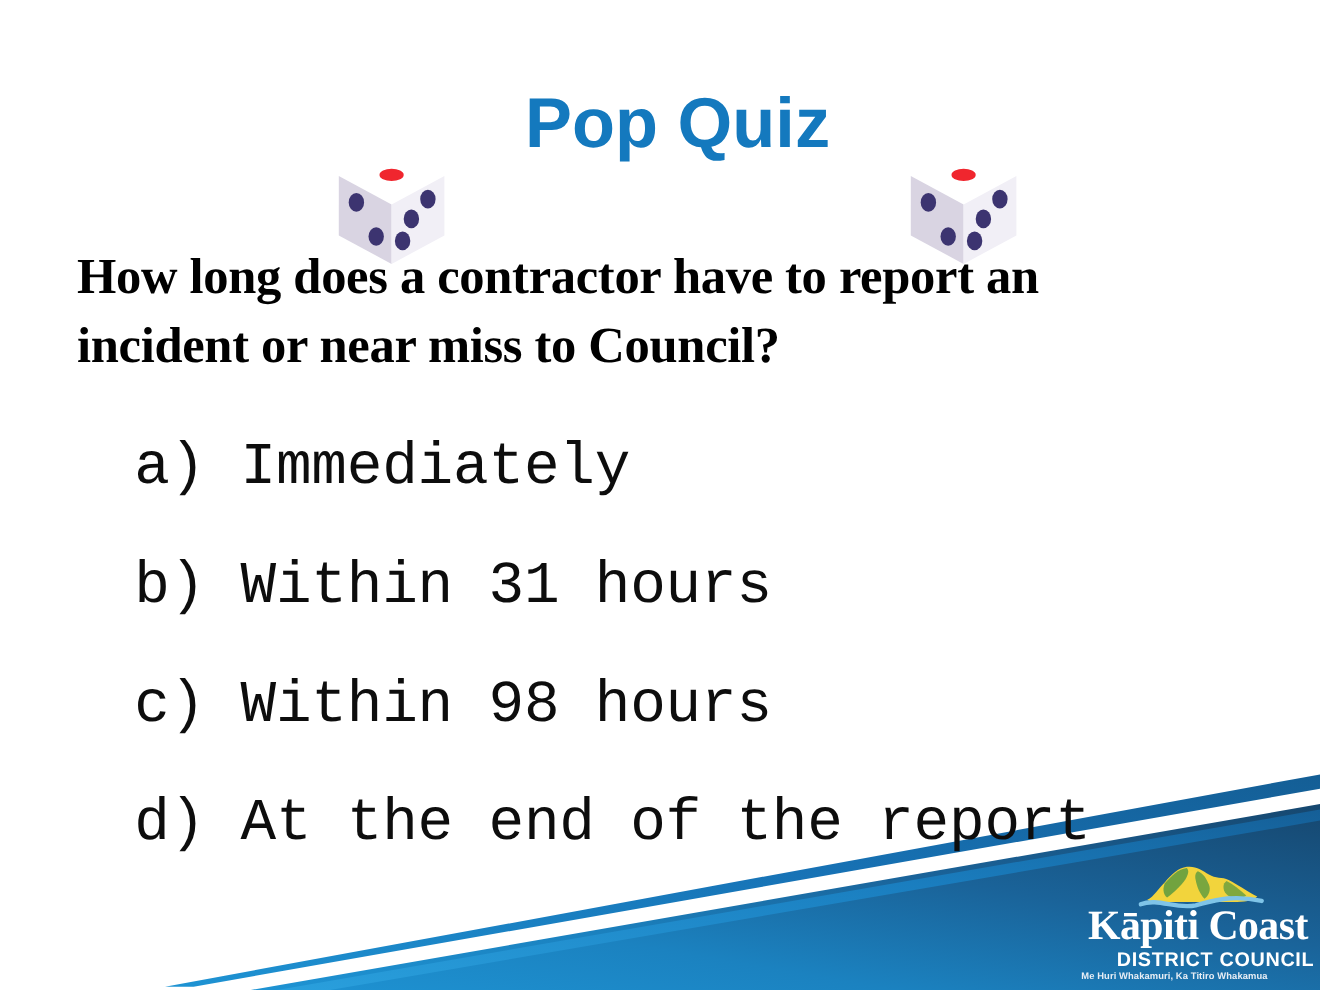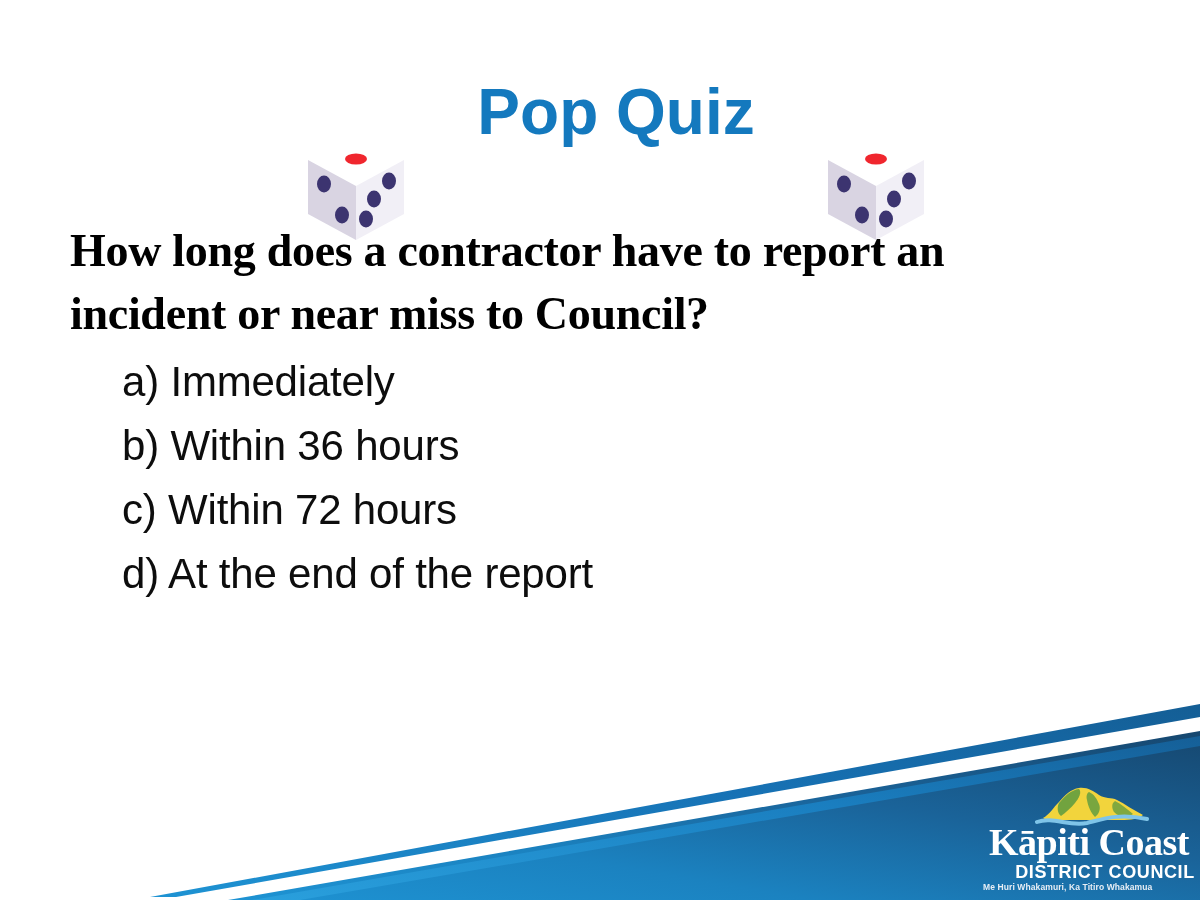--- a/index.html
+++ b/index.html
@@ -64,27 +64,28 @@
     color: #000000;
     letter-spacing: -0.3px;
   }
   .options {
     position: absolute;
     left: 122px;
     top: 350px;
     width: 900px;
   }
   .option {
-    font-family: Liberation Sans, sans-serif;
+    font-family: Liberation Mono, monospace;
     font-weight: normal;
-    font-size: 42px;
+    font-size: 54px;
     line-height: 64px;
     color: #0d0d0d;
     letter-spacing: -0.2px;
     white-space: nowrap;
+    margin-top: 44px;
   }
 
   
   .banner {
     position: absolute;
     left: 0;
     top: 690px;
     width: 1200px;
     height: 210px;
     pointer-events: none;
@@ -211,22 +212,22 @@
       <ellipse cx="85" cy="49" rx="7" ry="8.5" fill="#3c3470"></ellipse>
       <ellipse cx="70" cy="67" rx="7" ry="8.5" fill="#3c3470"></ellipse>
       <ellipse cx="62" cy="87" rx="7" ry="8.5" fill="#3c3470"></ellipse>
     </svg>
   </div>
 
   <div class="question">How long does a contractor have to report an incident or near miss to Council?</div>
 
   <div class="options">
     <div class="option">a) Immediately</div>
-    <div class="option">b) Within 36 hours</div>
-    <div class="option">c) Within 72 hours</div>
+    <div class="option">b) Within 31 hours</div>
+    <div class="option">c) Within 98 hours</div>
     <div class="option">d) At the end of the report</div>
   </div>
 
   <div class="logo">
 
     <svg class="logo-mark" viewBox="0 0 118 46">
 
       <path d="M 8 36 C 14 33 18 26 24 20 C 30 13 36 7 44 6
                C 52 5 58 9 64 13 C 70 17 76 15 82 18
                C 90 22 98 28 108 33 C 104 37 96 38 86 38

